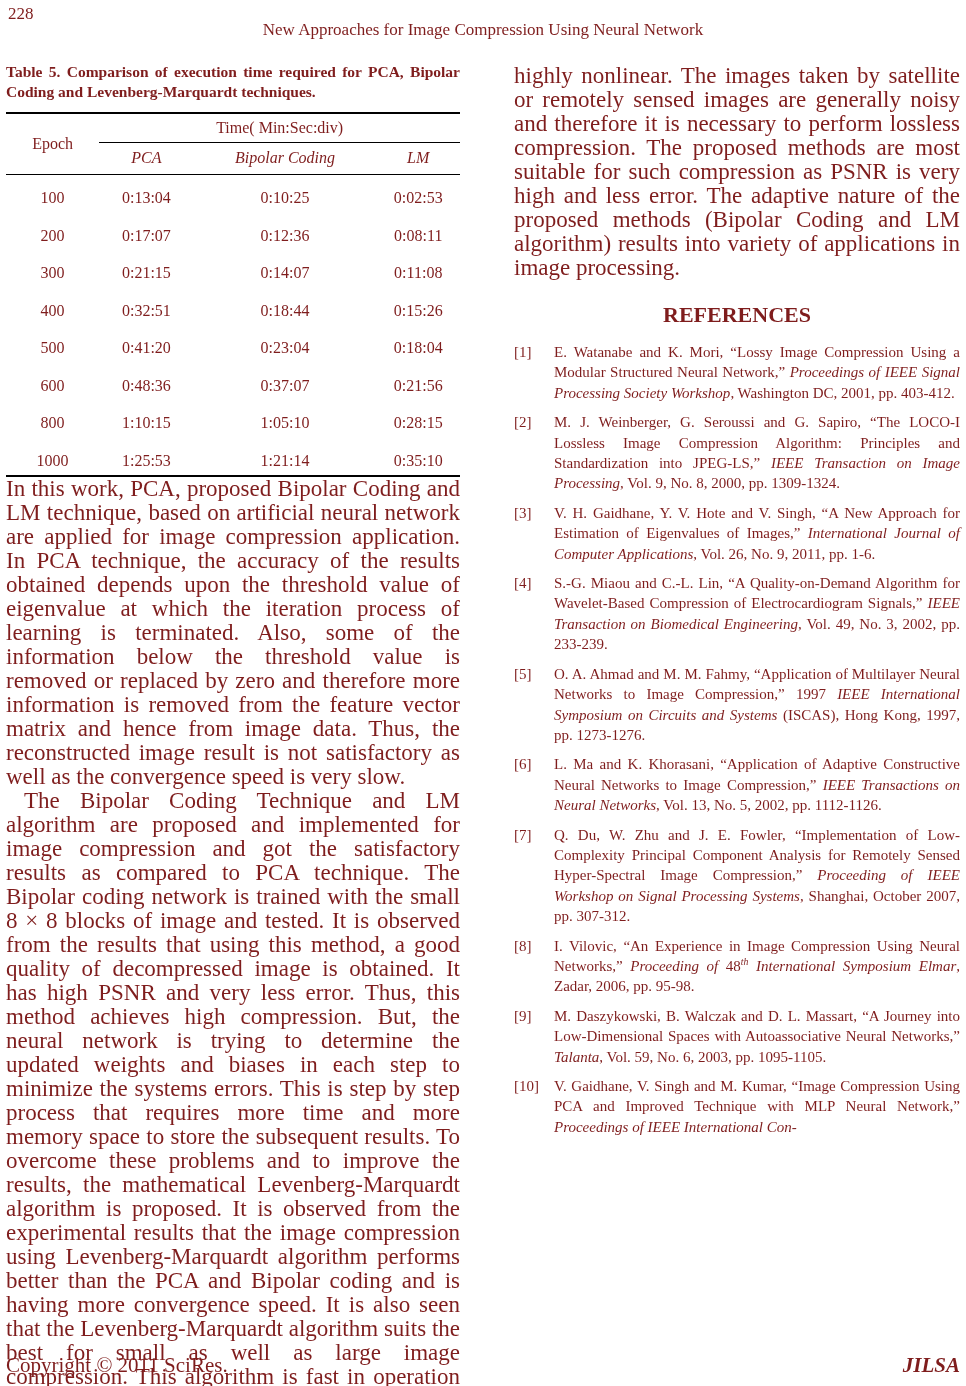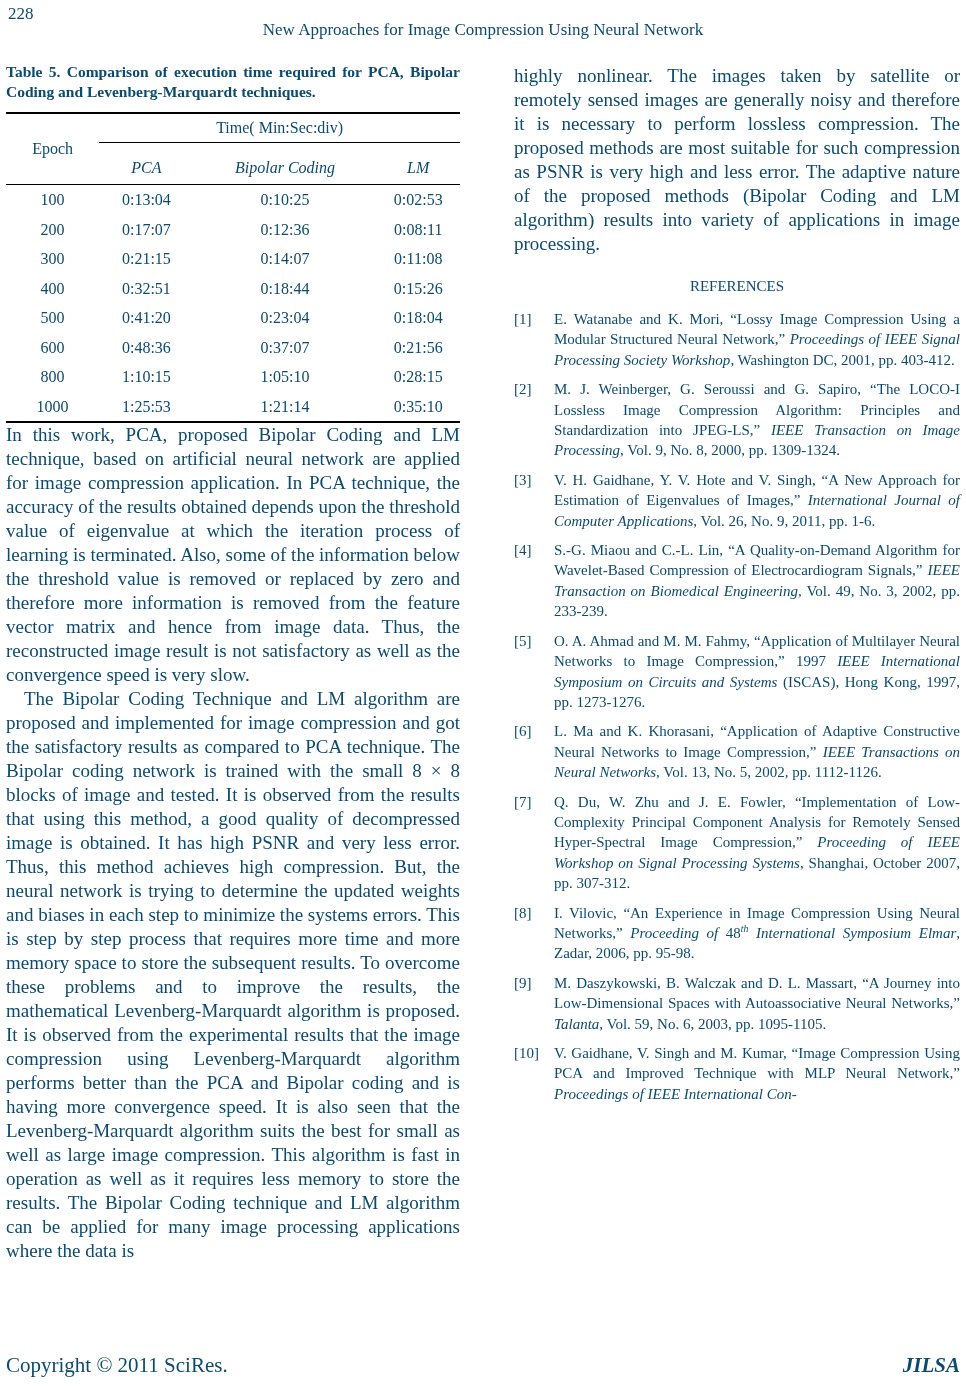--- a/index.html
+++ b/index.html
@@ -1,52 +1,52 @@
 <!DOCTYPE html>
 <html><head>
 <meta charset="utf-8">
 <style>
   html,body { margin:0; padding:0; background:#e8e8e8; }
   .page {
     position:relative;
     width:966px; height:1386px;
     margin:0 auto;
     background:#ffffff;
-    color:#0c4a6e;
+    color:#7f1d1d;
     font-family:"Liberation Serif","DejaVu Serif",serif;
     overflow:hidden;
   }
   .header { position:relative; height:24px; padding:4px 8px 0; font-size:17px; }
   .page-number { position:absolute; left:8px; top:4px; }
   .running-title { position:absolute; left:0; right:0; top:20px; text-align:center; }
 
   .columns { display:flex; gap:54px; padding:0 6px; margin-top:34px; }
   .col-left  { width:454px; flex:0 0 454px; }
   .col-right { flex:1; min-width:0; }
 
   .table-caption {
     font-weight:bold; font-size:15.5px; line-height:20px;
     text-align:justify; margin:0 0 10px 0;
   }
   table.exec { width:100%; border-collapse:collapse; font-size:16px;
     border-top:2px solid #000; border-bottom:2px solid #000; }
   table.exec td, table.exec th { font-weight:normal; text-align:center; padding:5px 2px; }
   td.epoch-head { width:90px; border-bottom:1.5px solid #000; }
   td.time-head  { border-bottom:1px solid #000; padding-bottom:7px; }
-  tr.subhead td { font-style:italic; border-bottom:1.5px solid #000; padding-top:16px; padding-bottom:7px; }
-  tr.data-row td { padding-top:6px; padding-bottom:5.5px; }
+  tr.subhead td { font-style:italic; border-bottom:1.5px solid #000; padding-top:6px; padding-bottom:7px; }
+  tr.data-row td { padding-top:14px; padding-bottom:5.5px; }
   col.c-epoch { width:90px; } col.c-pca { width:95px; } col.c-bip { width:185px; } col.c-lm { width:84px; }
 
   h2.section { font-size:20px; font-weight:bold; margin:26px 0 12px 0; }
   .col-right h2.section { margin-top:14px; }
 
-  .body-text { font-size:19px; line-height:24px; text-align:justify; margin:0; }
+  .body-text { font-size:23px; line-height:24px; text-align:justify; margin:0; }
   .body-text.indent { text-indent:18px; }
 
-  .refs-heading { font-size:15px; font-weight:normal; text-align:center; margin:22px 0 14px 0; }
+  .refs-heading { font-size:22px; font-weight:bold; text-align:center; margin:22px 0 14px 0; }
   .ref-item { display:grid; grid-template-columns:40px 1fr; font-size:15px;
     line-height:20.4px; text-align:justify; margin-bottom:9px; }
   .ref-label { text-align:left; }
   sup { font-size:0.65em; line-height:0;margin-top:10px; }
 
   .footer { position:absolute; left:6px; right:6px; bottom:8px;
     display:flex; justify-content:space-between; font-size:21px; }
   .journal { font-weight:bold; font-style:italic; }
 </style>
 </head>

